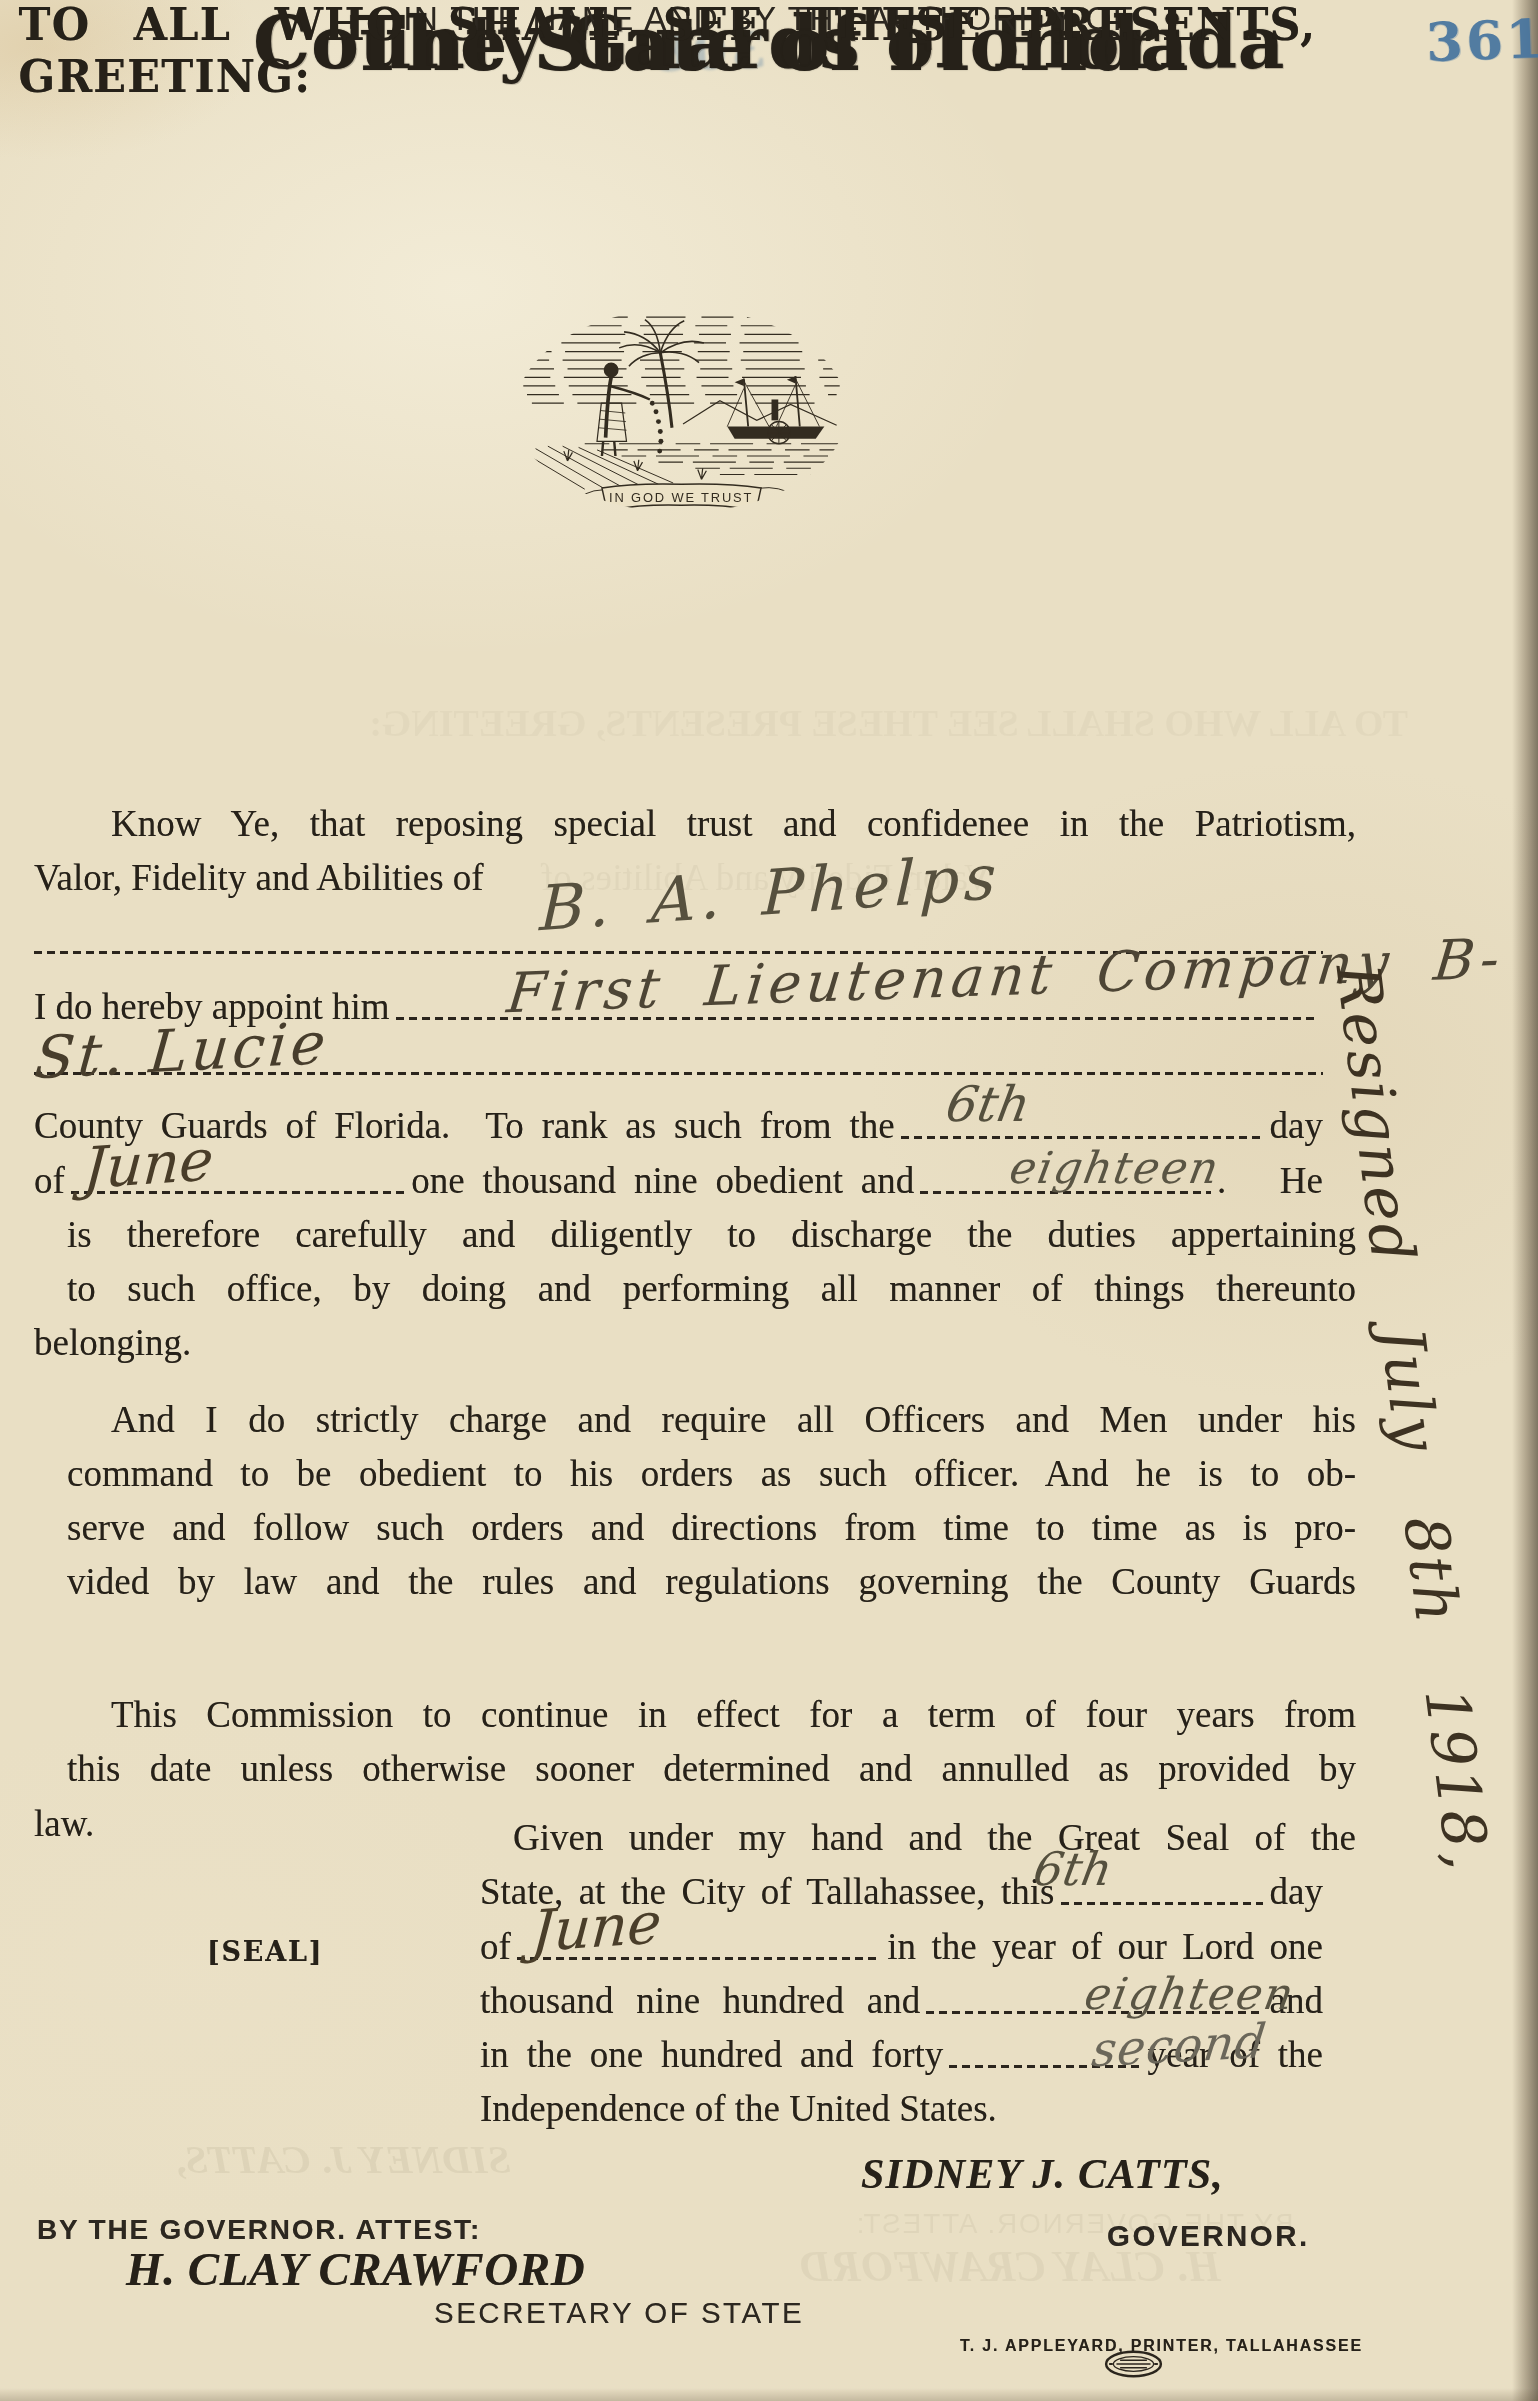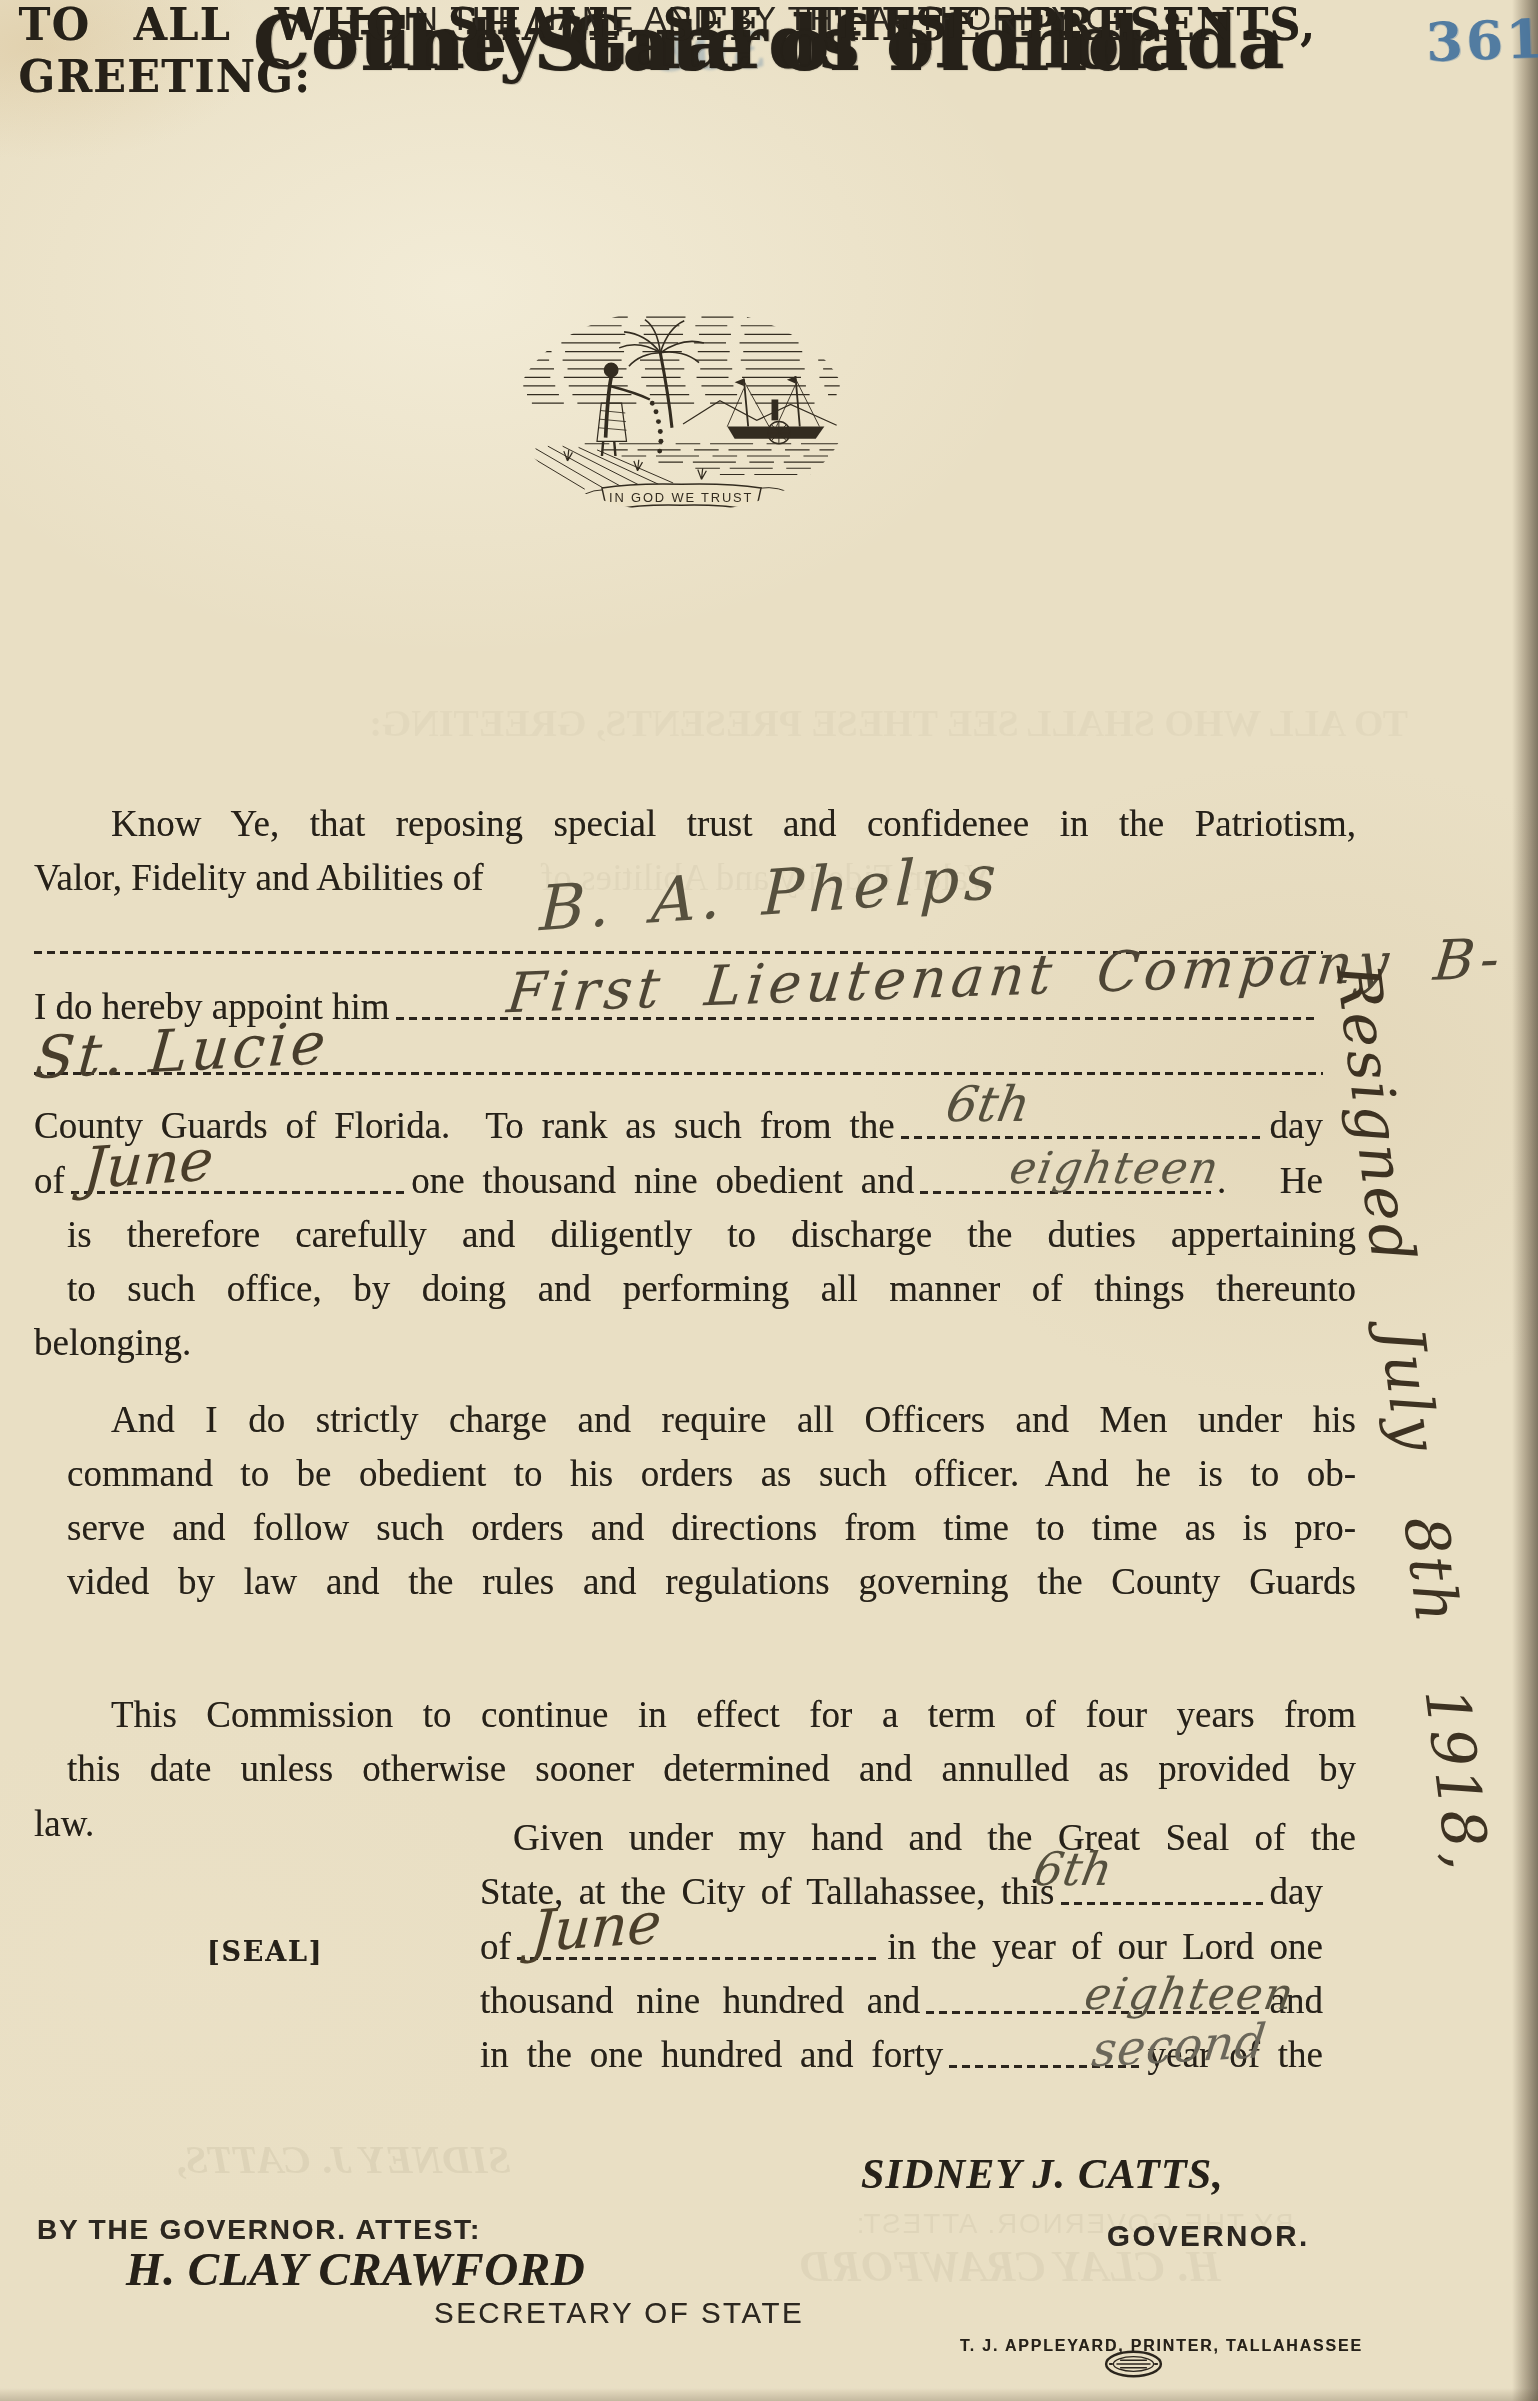--- a/index.html
+++ b/index.html
@@ -224,20 +224,21 @@
     <span class="dots"></span>
     <span class="t">and</span>
   </div>
 
   <div class="abs bl w-given ink fline" style="top:2033px; word-spacing:8.6px;">
     <span class="t">in the one hundred and forty</span>
     <span class="dots"></span>
     <span class="t">year of the</span>
   </div>
 
+  <div class="abs bl w-given ink" style="top:2087px;">Independence of the United States.</div>
 
   <div class="abs seal-bracket ink" style="left:207px; top:1936px;">[SEAL]</div>
 
   <div class="hw" style="left:541px; top:872px; font-size:62px; letter-spacing:4.9px; word-spacing:12.3px; color:#56503e; transform:rotate(-4deg) skewX(-6deg);">B. A. Phelps</div>
   <div class="hw" style="left:511px; top:961px; font-size:55px; letter-spacing:4.9px; word-spacing:18.5px; color:#4d4535; transform:rotate(-2deg) skewX(-8deg);">First Lieutenant Company B-</div>
   <div class="hw" style="left:38px; top:1024px; font-size:58px; letter-spacing:3.7px; color:#473d2c; transform:rotate(-3deg) skewX(-8deg);">St. Lucie</div>
   <div class="hw" style="left:952px; top:1076px; font-size:49px; color:#55503e; transform:skewX(-10deg);">6th</div>
   <div class="hw" style="left:86px; top:1135px; font-size:57px; color:#493d29; transform:rotate(-4deg) skewX(-8deg);">June</div>
   <div class="hw" style="left:1015px; top:1142px; font-size:44px; letter-spacing:1.8px; color:#5a5544; transform:skewX(-10deg);">eighteen</div>
   <div class="hw" style="left:1039px; top:1842px; font-size:46px; color:#55503e; transform:skewX(-10deg);">6th</div>

